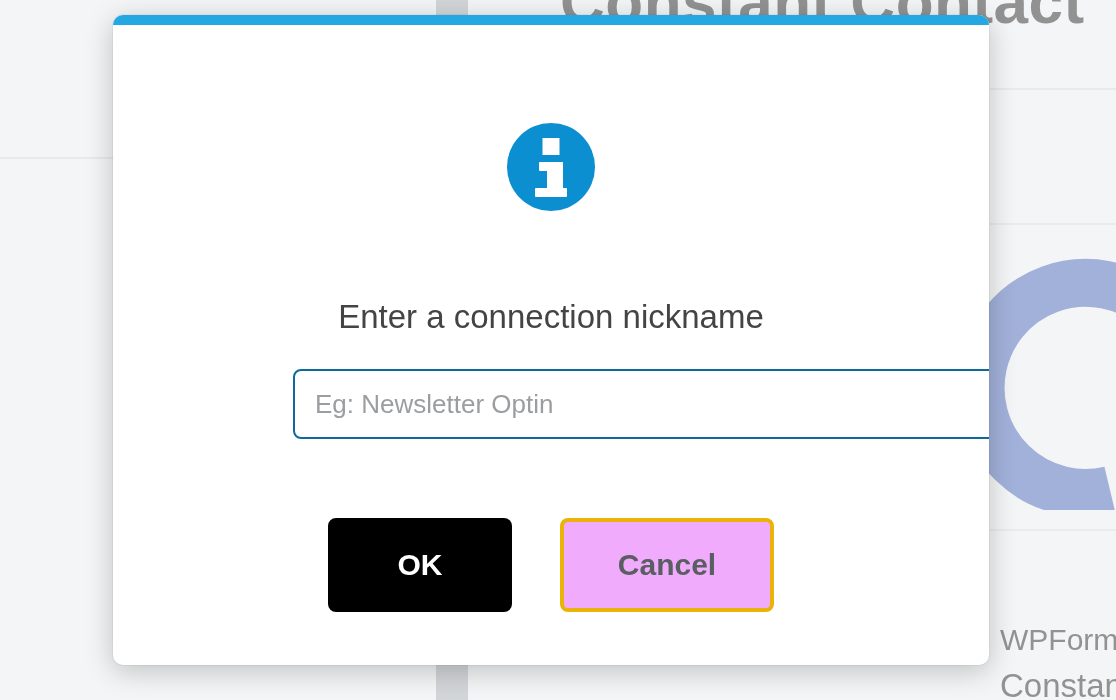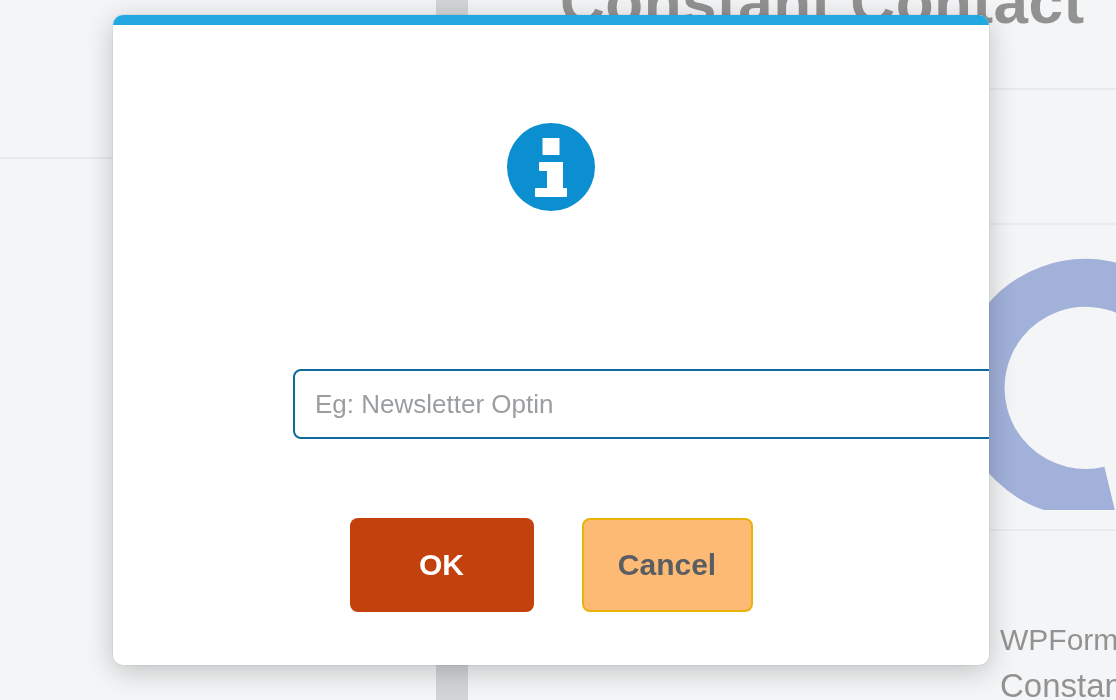--- a/index.html
+++ b/index.html
@@ -232,28 +232,28 @@
     font-weight: 700;
     cursor: pointer;
     display: inline-flex;
     align-items: center;
     justify-content: center;
     border: none;
     box-sizing: border-box;
   }
   .btn-ok {
     width: 184px;
-    background: #c2410c;
+    background: #000000;
     color: #fff;
   }
   .btn-cancel {
-    width: 171px;
-    background: #fdba74;
+    width: 214px;
+    background: #f0abfc;
     color: #5a5e62;
-    border: 2px solid #eab308;
+    border: 4px solid #eab308;
   }
 </style>
 </head>
 <body>
 
 <div class="bg">
   <div class="vertical-connector"></div>
   <div class="heading-fragment">Constant Contact</div>
 
   <div class="side-left-line"></div>
@@ -281,20 +281,21 @@
 
     <div class="info-icon-wrap">
       <div class="info-icon">
         <div class="dot"></div>
         <div class="stem-top"></div>
         <div class="stem"></div>
         <div class="base"></div>
       </div>
     </div>
 
+    <div class="modal-title">Enter a connection nickname</div>
 
     <input class="modal-input" type="text" placeholder="Eg: Newsletter Optin" style="">
 
     <div class="button-row">
       <button class="btn btn-ok">OK</button>
       <button class="btn btn-cancel">Cancel</button>
     </div>
 
   </div>
 </div>

